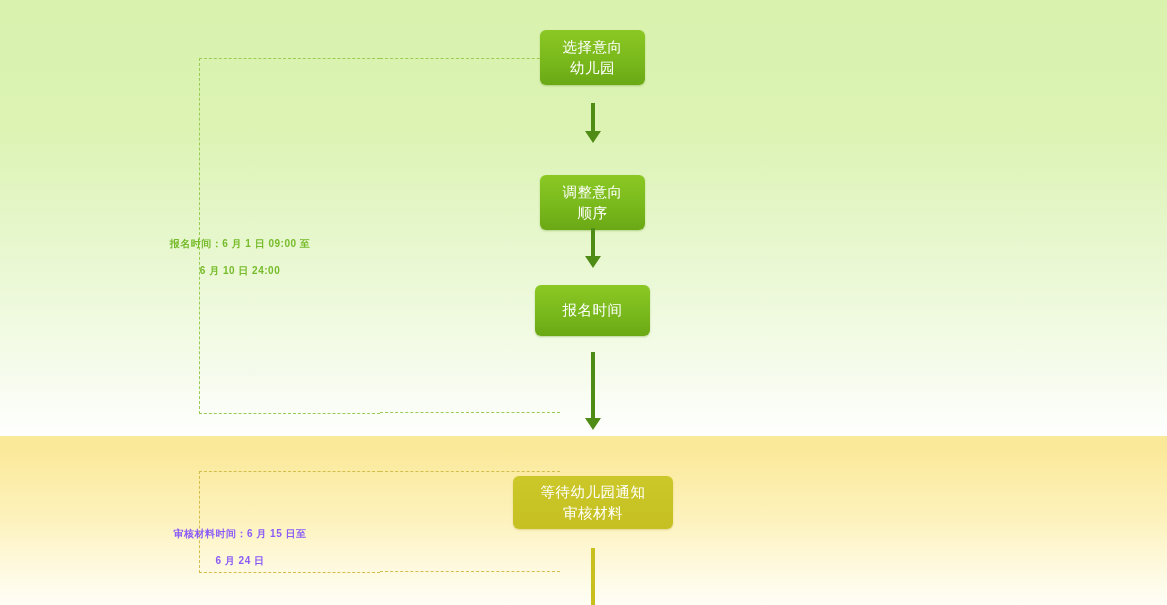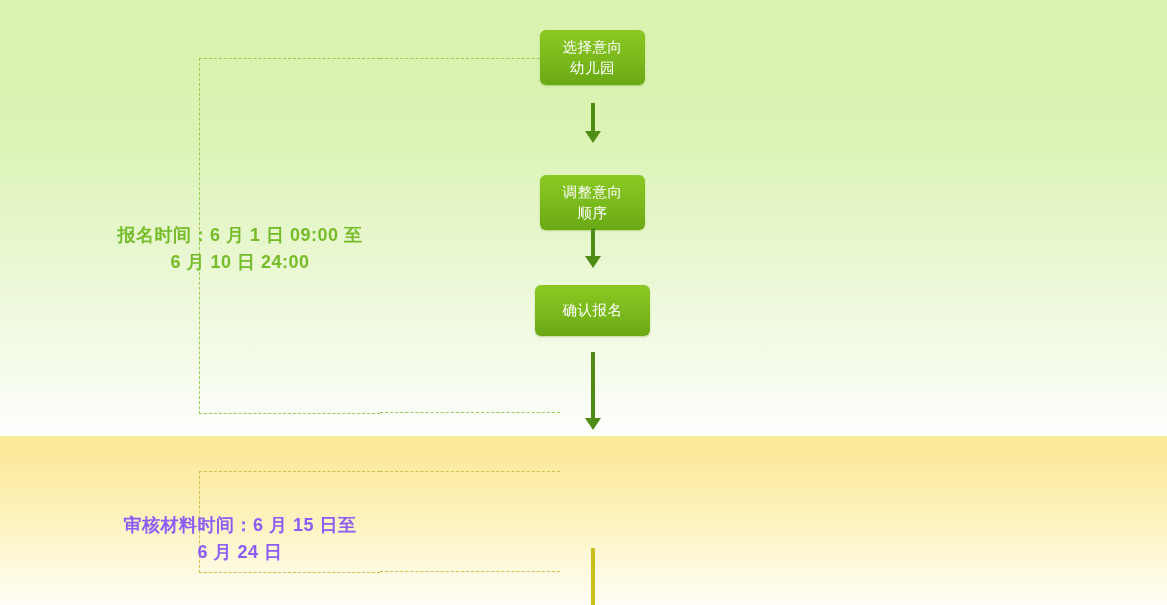--- a/index.html
+++ b/index.html
@@ -76,24 +76,25 @@
     border-top: 1px dashed #d4bd4a;
   }
   .bracket-yellow .tick-top { top: -1px; }
   .bracket-yellow .tick-bot { bottom: 0; }
 
   
   .caption {
     position: absolute;
     text-align: center;
     font-weight: bold;
-    font-size: 18px;
+    font-size: 10px;
     line-height: 27px;
     letter-spacing: 0.5px;
     white-space: pre-line;
+    margin-top: 8px;
   }
   .caption-green {
     left: 70px;
     top: 222px;
     width: 340px;
     color: #76bb2a;
   }
   .caption-yellow {
     left: 70px;
     top: 512px;
@@ -197,25 +198,27 @@
   </div>
 
   <div class="node node-green" id="node-2">调整意向
 顺序</div>
 
   <div class="arrow arrow-green" id="arrow-2">
     <div class="shaft"></div>
     <div class="head"></div>
   </div>
 
-  <div class="node node-green" id="node-3">确认报名</div>
+  <div class="node node-green" id="node-3">报名时间</div>
 
   <div class="arrow arrow-green" id="arrow-3">
     <div class="shaft"></div>
     <div class="head"></div>
   </div>
 
+  <div class="node node-yellow" id="node-4">等待幼儿园通知
+审核材料</div>
 
   <div class="arrow arrow-yellow" id="arrow-4">
     <div class="shaft"></div>
   </div>
 
 </div>
 
 </body></html>

